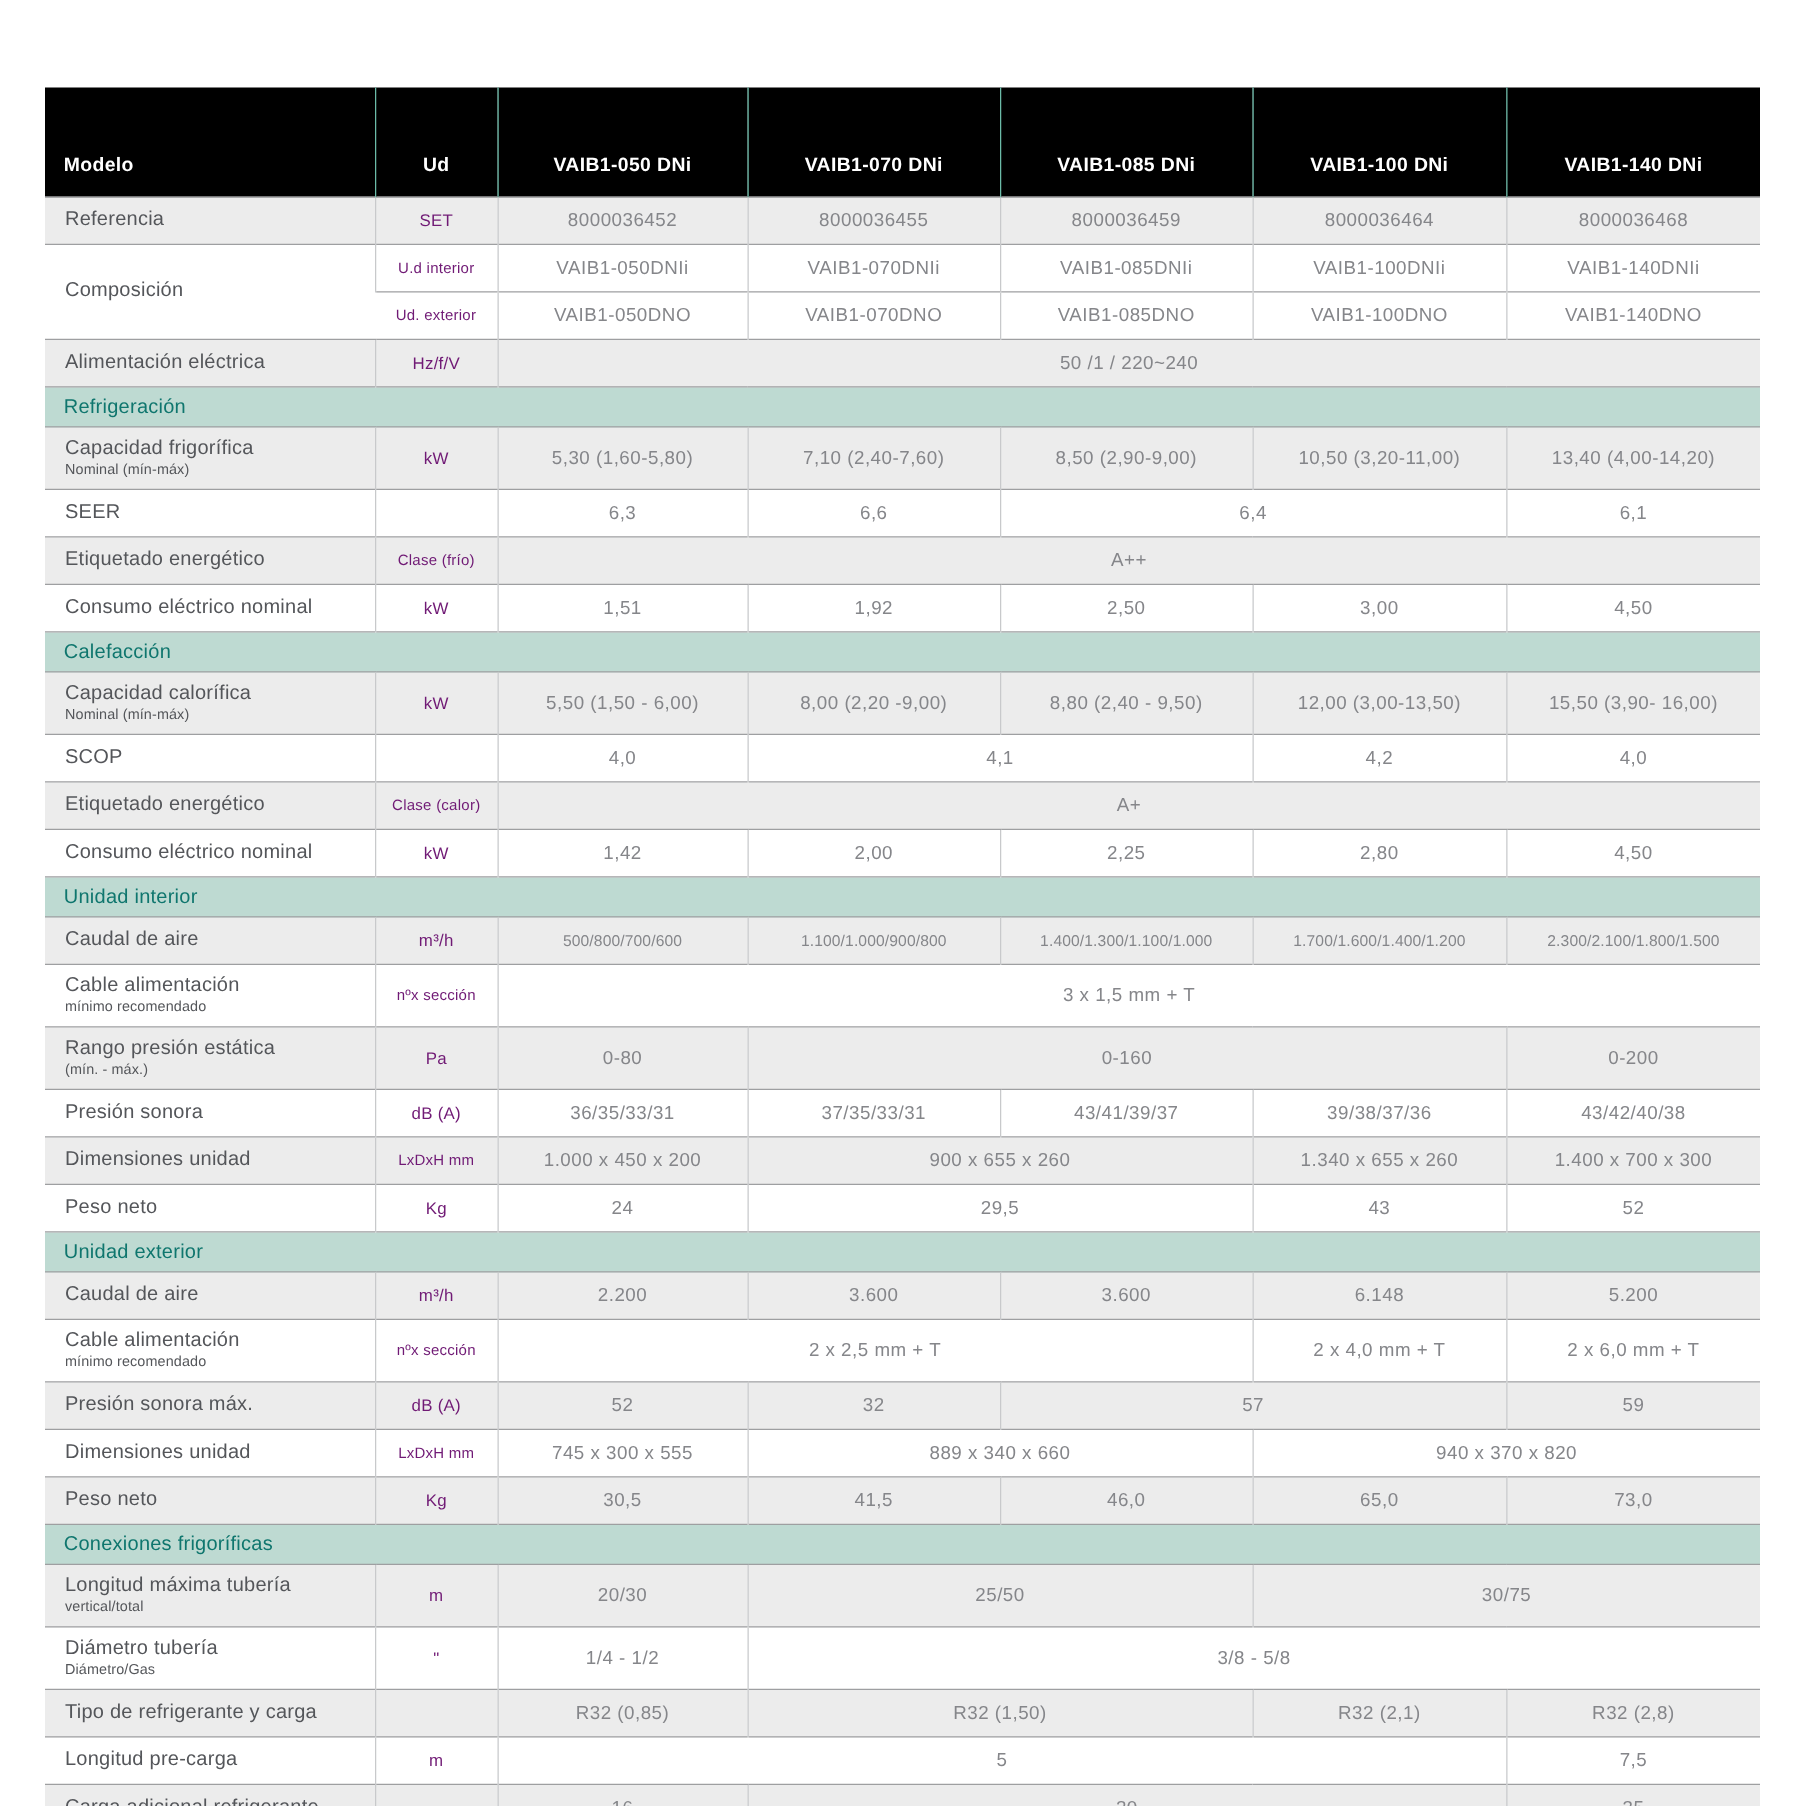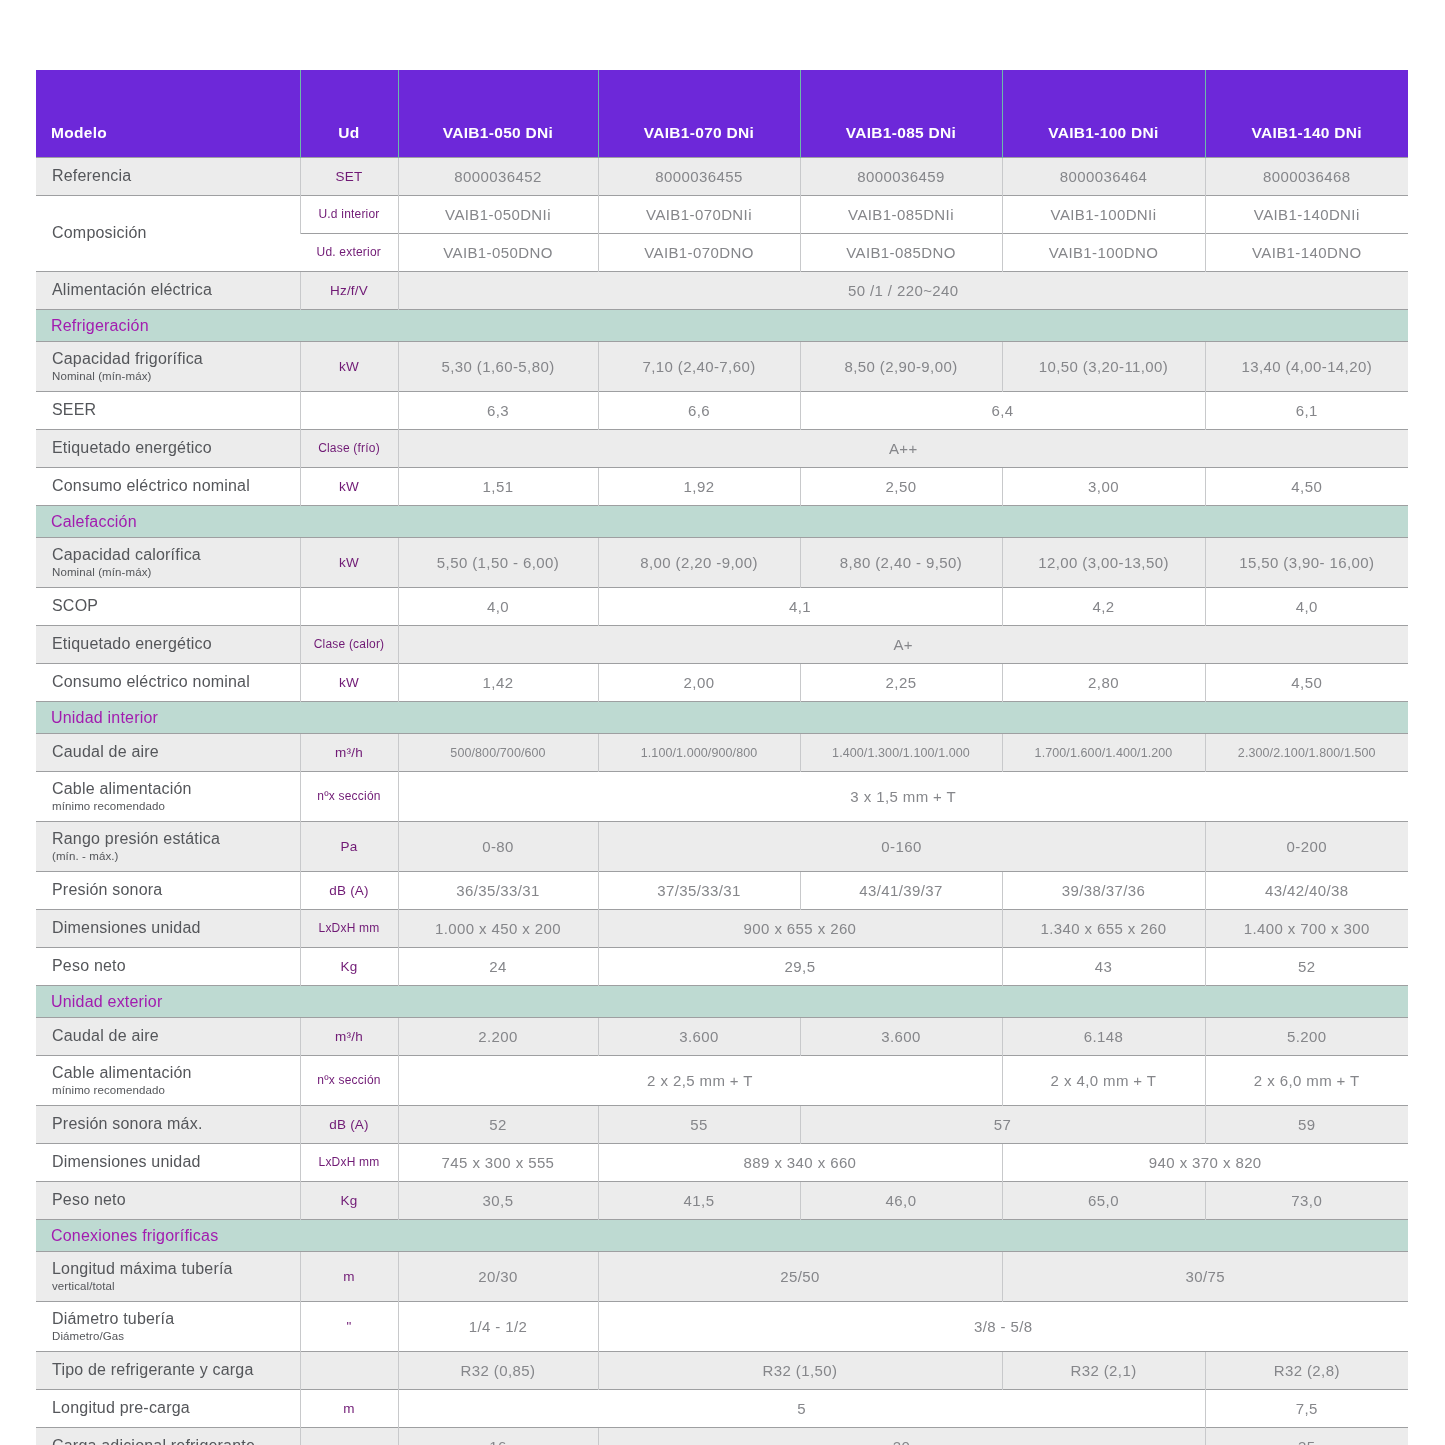--- a/index.html
+++ b/index.html
@@ -1,37 +1,37 @@
 <!DOCTYPE html>
 <html><head>
 <meta charset="utf-8">
 <style>
   html,body{margin:0;padding:0;background:#ffffff;width:1445px;height:1445px;overflow:hidden;
     font-family:"Liberation Sans","DejaVu Sans",sans-serif;}
   .table-wrap{position:absolute;left:36px;top:70px;width:1372px;}
   table{border-collapse:collapse;width:100%;table-layout:fixed;}
 
   
-  thead th{background:#6d28d9;color:#ffffff;font-size:15.5px;font-weight:bold;height:72px;
+  thead th{background:#000000;color:#ffffff;font-size:15.5px;font-weight:bold;height:72px;
     vertical-align:bottom;padding:0 0 15px 0;text-align:center;letter-spacing:.3px;
     border-left:1px solid #6BBBA8;}
   thead th:first-child{border-left:none;text-align:left;padding-left:15px;}
 
   
   tbody td{border-left:1px solid #C8C9CB;border-top:1px solid #9E9FA1;vertical-align:middle;
     padding:0;}
   tbody td:first-child{border-left:none;}
   tbody tr:last-child td{border-bottom:1px solid #9E9FA1;}
 
   tr.g td{background:#ECECEC;}
   tr.w td{background:#ffffff;}
   tr.row td{height:37px;}
   tr.tall td{height:49px;}
 
-  tr.section td{background:#BEDAD2;color:#a21caf;font-size:16px;height:31px;
+  tr.section td{background:#BEDAD2;color:#0f766e;font-size:16px;height:31px;
     text-align:left;padding-left:15px;border-left:none;letter-spacing:.2px;}
 
   td.label{text-align:left;padding-left:16px;color:#54565A;font-size:16px;letter-spacing:.2px;line-height:1.15;}
   td.label .sublbl{display:block;font-size:11.5px;letter-spacing:.1px;margin-top:1px;}
   td.unit{color:#701a75;font-size:13.5px;text-align:center;letter-spacing:.2px;line-height:1.15;padding:0 6px;}
   td.unit.sm{font-size:12px;}
   td.val{color:#85868A;font-size:15px;text-align:center;letter-spacing:.4px;}
   td.val.sm{font-size:12.5px;letter-spacing:.1px;}
 </style>
 </head>
@@ -224,21 +224,21 @@
           <td class="label"><span class="lbl">Cable alimentación</span><span class="sublbl">mínimo recomendado</span></td>
           <td class="unit sm">nºx sección</td>
           <td class="val" colspan="3">2 x 2,5 mm + T</td>
           <td class="val">2 x 4,0 mm + T</td>
           <td class="val">2 x 6,0 mm + T</td>
         </tr>
         <tr class="row g">
           <td class="label"><span class="lbl">Presión sonora máx.</span></td>
           <td class="unit">dB (A)</td>
           <td class="val">52</td>
-          <td class="val">55</td>
+          <td class="val">32</td>
           <td class="val" colspan="2">57</td>
           <td class="val">59</td>
         </tr>
         <tr class="row w">
           <td class="label"><span class="lbl">Dimensiones unidad</span></td>
           <td class="unit sm">LxDxH mm</td>
           <td class="val">745 x 300 x 555</td>
           <td class="val" colspan="2">889 x 340 x 660</td>
           <td class="val" colspan="2">940 x 370 x 820</td>
         </tr>

